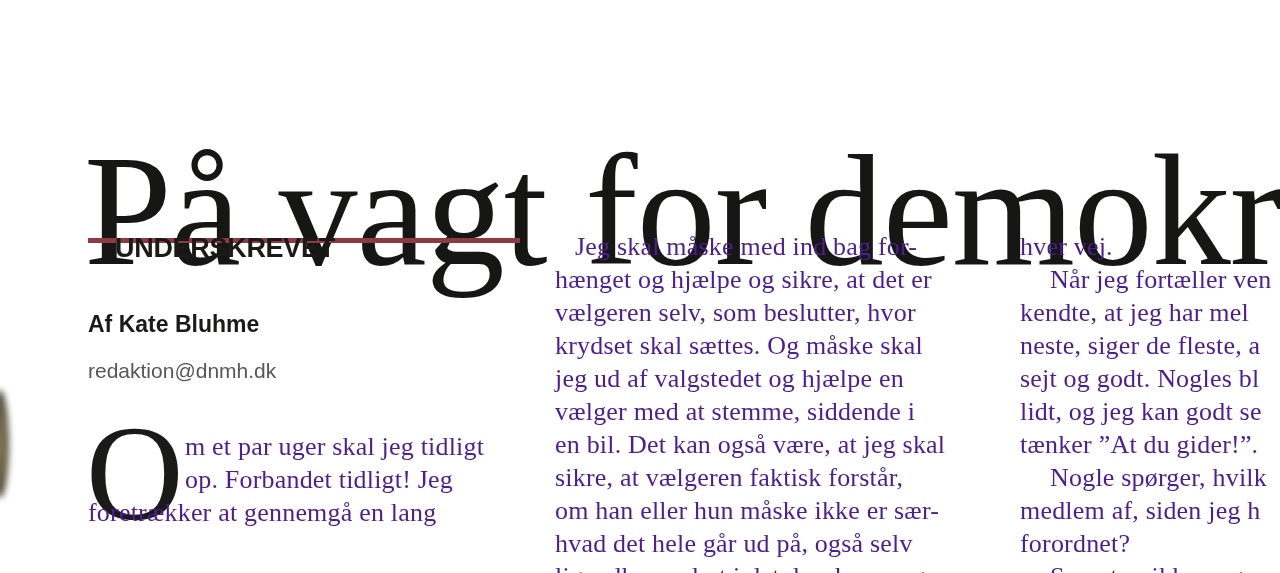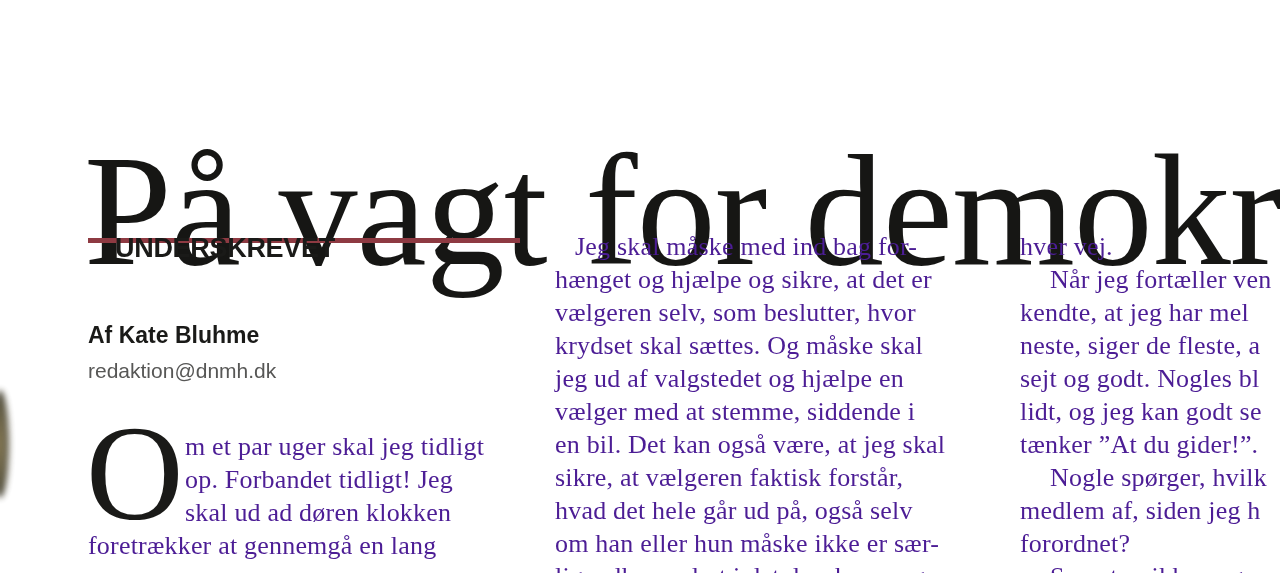--- a/index.html
+++ b/index.html
@@ -43,21 +43,21 @@
     left: 115px; top: 233px;
     font-family: "Liberation Sans", sans-serif;
     font-weight: 700; font-size: 27px;
     letter-spacing: -0.3px;
     color: #1a1a18;
     white-space: nowrap;
   }
 
   
   .byline {
-    left: 88px; top: 322px;
+    left: 88px; top: 311px;
     font-family: "Liberation Sans", sans-serif;
     font-weight: 700; font-size: 23px;
     color: #1a1a18;
     white-space: nowrap;
   }
   .email {
     left: 88px; top: 359px;
     font-family: "Liberation Sans", sans-serif;
     font-weight: 400; font-size: 21px;
     color: #575756;
@@ -102,35 +102,34 @@
 <div class="abs kicker">UNDERSKREVET</div>
 
 <div class="abs byline">Af Kate Bluhme</div>
 <div class="abs email">redaktion@dnmh.dk</div>
 
 <div class="abs dropcap">O</div>
 
 <div class="abs col col-left">
   <div class="bl beside">m et par uger skal jeg tidligt</div>
   <div class="bl beside">op. Forbandet tidligt! Jeg</div>
-  <div class="bl beside">skal ud ad døren klokken</div>
   <div class="bl">foretrækker at gennemgå en lang</div>
 </div>
 
 <div class="abs col col-middle">
   <div class="bl ind20">Jeg skal måske med ind bag for-</div>
   <div class="bl">hænget og hjælpe og sikre, at det er</div>
   <div class="bl">vælgeren selv, som beslutter, hvor</div>
   <div class="bl">krydset skal sættes. Og måske skal</div>
   <div class="bl">jeg ud af valgstedet og hjælpe en</div>
   <div class="bl">vælger med at stemme, siddende i</div>
   <div class="bl">en bil. Det kan også være, at jeg skal</div>
   <div class="bl">sikre, at vælgeren faktisk forstår,</div>
+  <div class="bl">om han eller hun måske ikke er sær-</div>
   <div class="bl">hvad det hele går ud på, også selv</div>
-  <div class="bl">om han eller hun måske ikke er sær-</div>
   <div class="bl">lig velbevandret i det danske sprog</div>
 </div>
 
 <div class="abs col col-right">
   <div class="bl">hver vej.</div>
   <div class="bl ind30">Når jeg fortæller ven</div>
   <div class="bl">kendte, at jeg har mel</div>
   <div class="bl">neste, siger de fleste, a</div>
   <div class="bl">sejt og godt. Nogles bl</div>
   <div class="bl">lidt, og jeg kan godt se</div>

